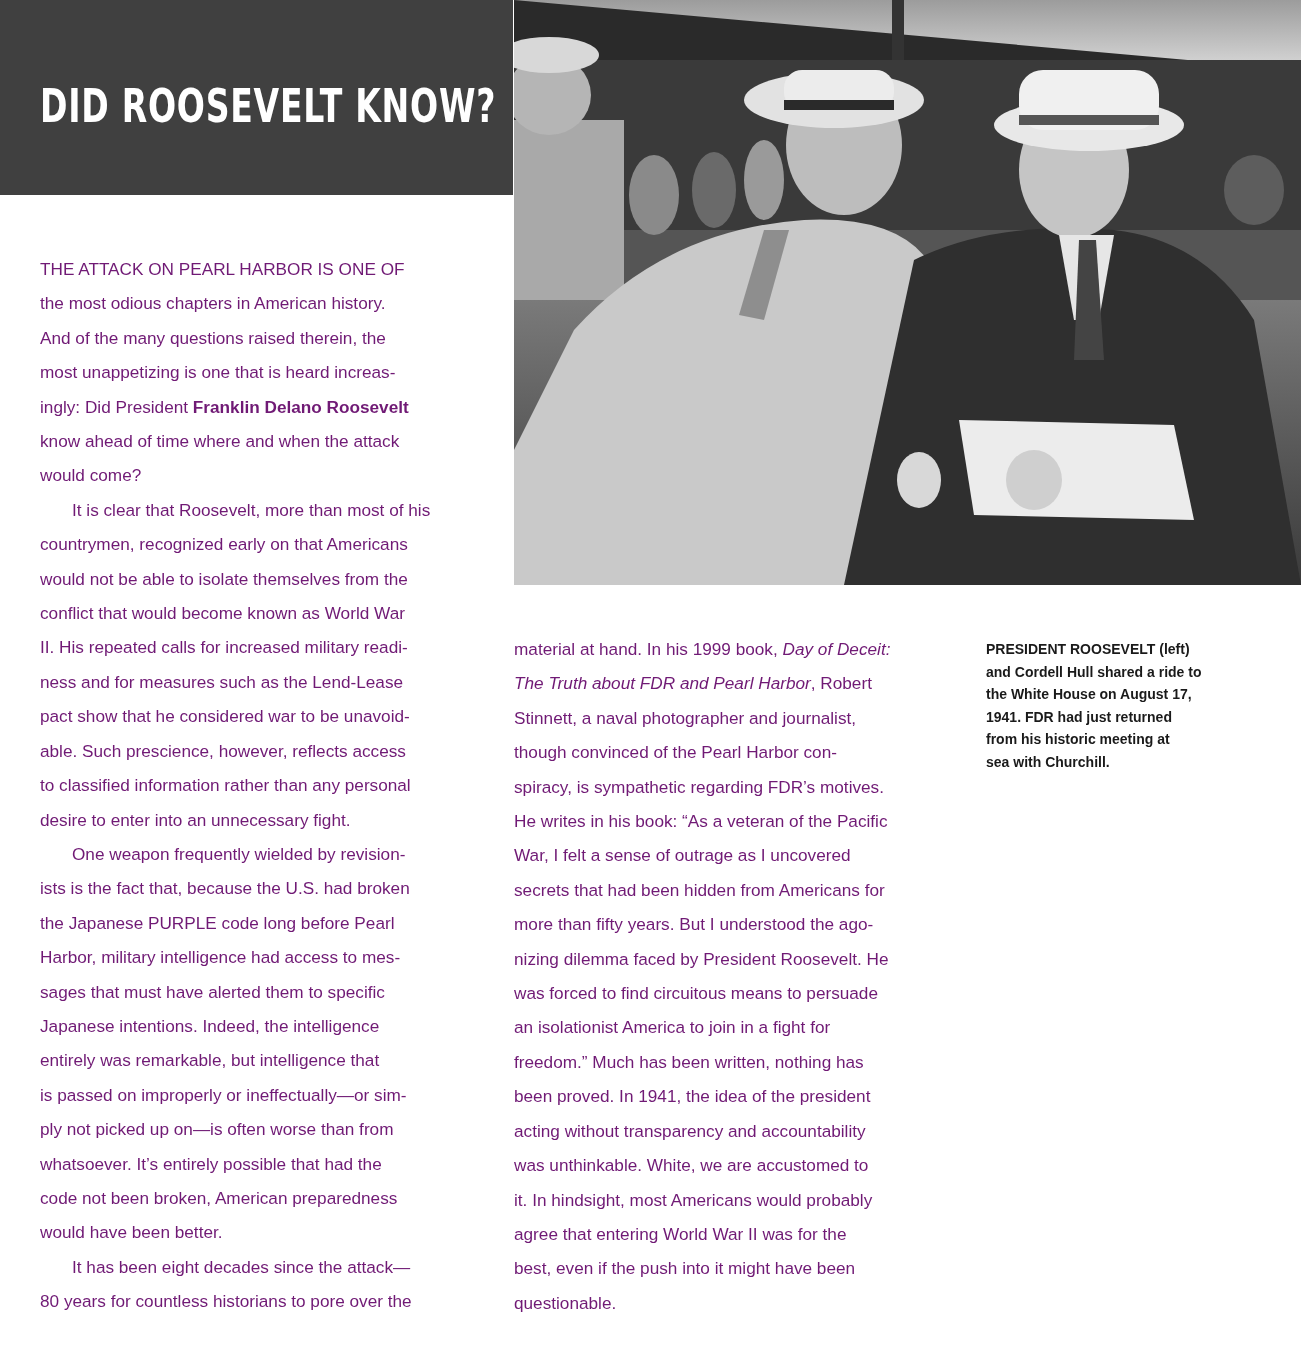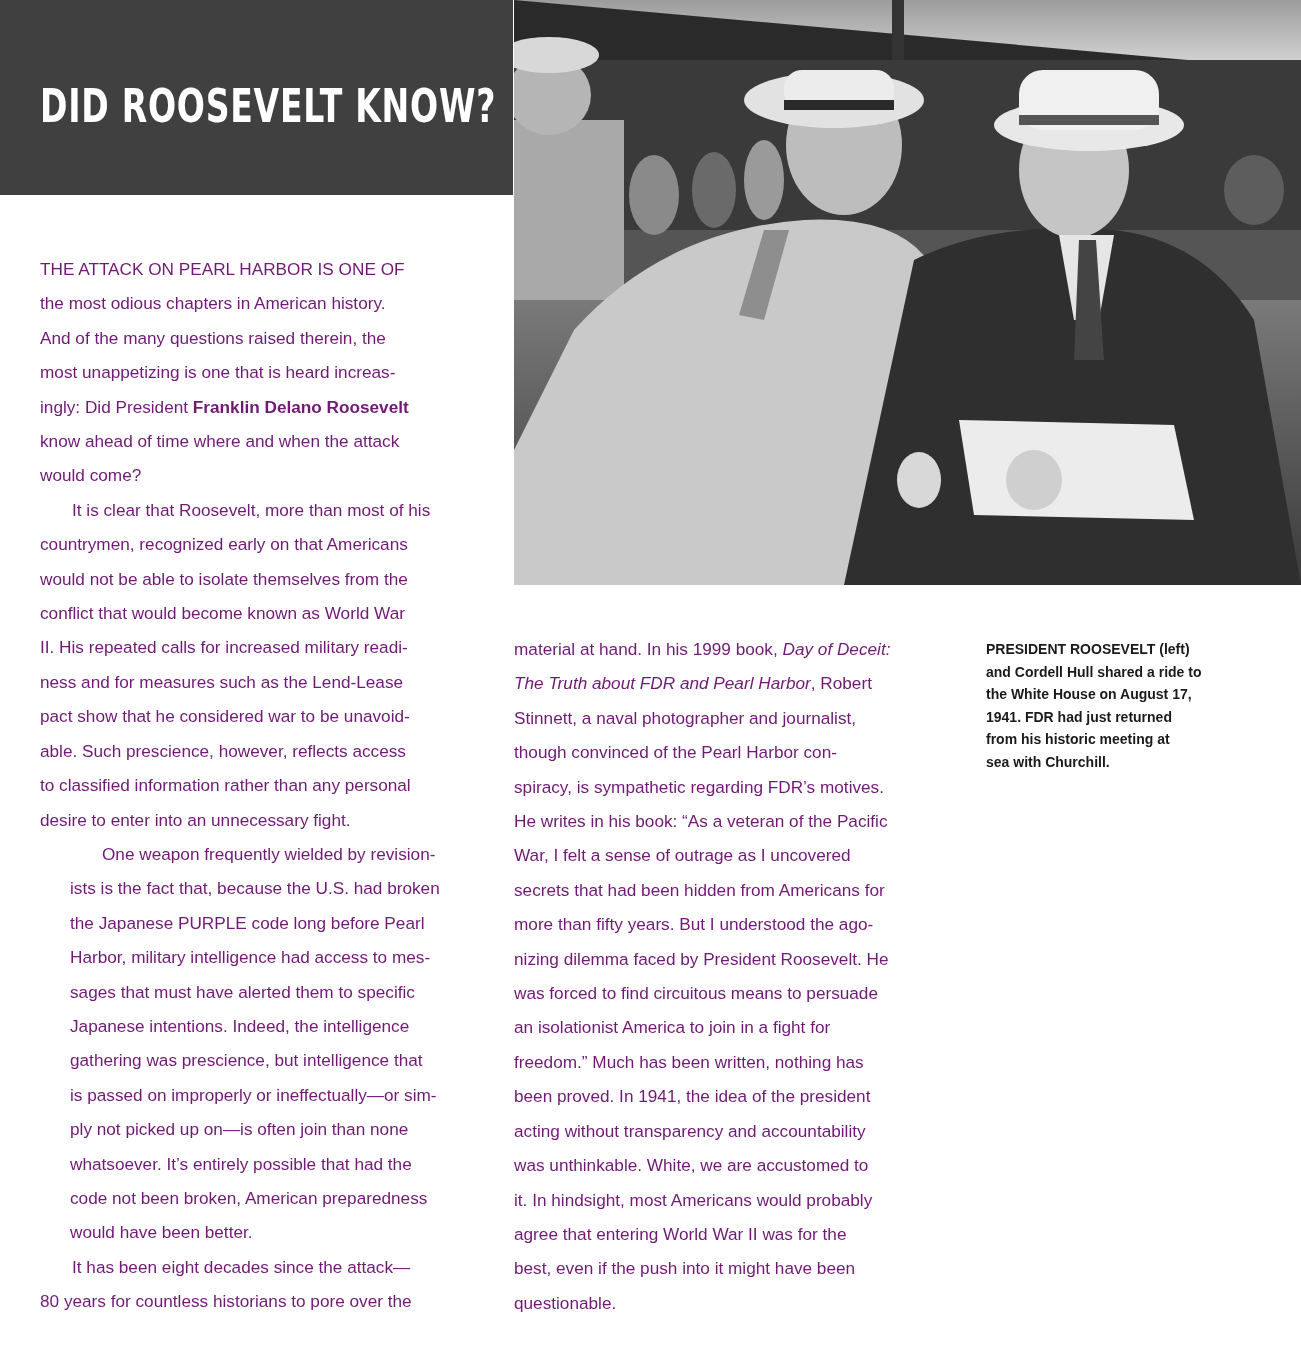--- a/index.html
+++ b/index.html
@@ -131,30 +131,30 @@
     <span class="line" style="text-indent:0">countrymen, recognized early on that Americans</span>
     <span class="line">would not be able to isolate themselves from the</span>
     <span class="line">conflict that would become known as World War</span>
     <span class="line">II. His repeated calls for increased military readi-</span>
     <span class="line">ness and for measures such as the Lend-Lease</span>
     <span class="line">pact show that he considered war to be unavoid-</span>
     <span class="line">able. Such prescience, however, reflects access</span>
     <span class="line">to classified information rather than any personal</span>
     <span class="line">desire to enter into an unnecessary fight.</span>
   </p>
-  <p class="indent" style="text-indent: 0px; margin-left: 30px;">
+  <p class="indent" style="text-indent: 0px;">
     <span class="line" style="padding-left: 32px;">One weapon frequently wielded by revision-</span>
     <span class="line">ists is the fact that, because the U.S. had broken</span>
     <span class="line">the Japanese PURPLE code long before Pearl</span>
     <span class="line">Harbor, military intelligence had access to mes-</span>
     <span class="line">sages that must have alerted them to specific</span>
     <span class="line">Japanese intentions. Indeed, the intelligence</span>
-    <span class="line">gathering was prescience, but intelligence that</span>
+    <span class="line">entirely was remarkable, but intelligence that</span>
     <span class="line">is passed on improperly or ineffectually—or sim-</span>
-    <span class="line">ply not picked up on—is often join than none</span>
+    <span class="line">ply not picked up on—is often worse than from</span>
     <span class="line">whatsoever. It’s entirely possible that had the</span>
     <span class="line">code not been broken, American preparedness</span>
     <span class="line">would have been better.</span>
   </p>
   <p class="indent" style="text-indent: 0px;">
     <span class="line" style="padding-left: 32px;">It has been eight decades since the attack—</span>
     <span class="line">80 years for countless historians to pore over the</span>
   </p>
 </div>
 

